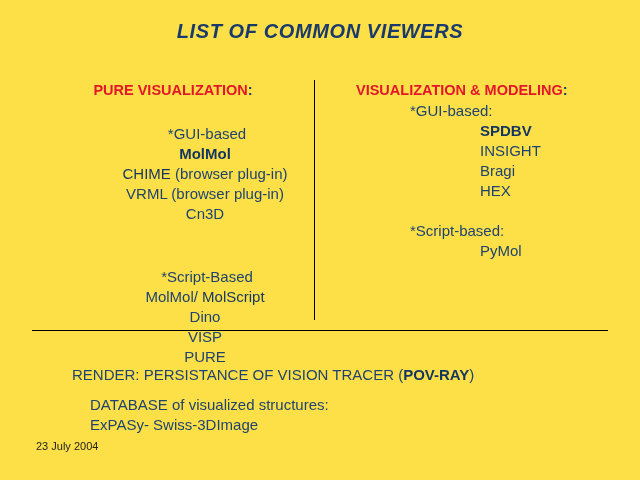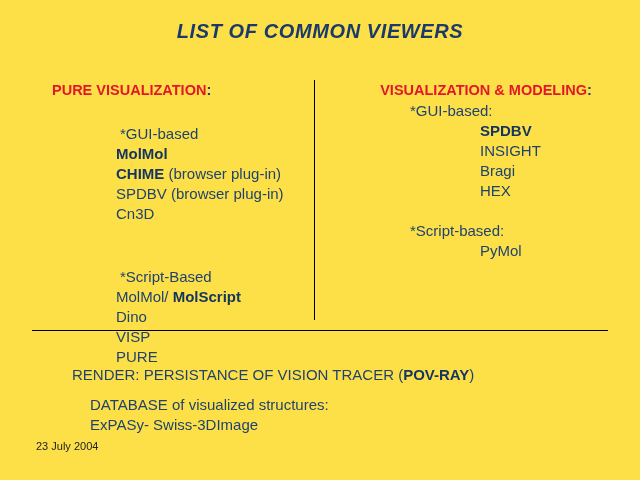--- a/index.html
+++ b/index.html
@@ -51,41 +51,41 @@
     width: 576px;
     height: 1px;
     background: #000000;
   }
 
   
   .column {
     position: absolute;
     top: 80px;
   }
-  .col-left  { left: 52px;  width: 272px; }
+  .col-left  { left: 37px;  width: 272px; text-align: center; }
   .col-right { left: 330px; width: 286px; }
 
   .col-header {
     font-size: 14.5px;
     font-weight: bold;
     color: #e4172a;
     white-space: nowrap;
     line-height: 21px;
   }
   .col-header .colon { color: #1a3a6b; font-weight: bold; }
-  .col-right .col-header { text-align: center; padding-left: 26px; }
+  .col-right .col-header { text-align: left; padding-left: 26px; }
 
   .entry {
     font-size: 15px;
     color: #1f4270;
     line-height: 20px;
     white-space: nowrap;
   }
   .entry.b { font-weight: bold; color: #14355f; }
-  .entry .bold { font-weight: bold; color: #14355f; }
+  .entry .bold { font-weight: normal; color: #14355f; }
 
   .ind-1 { padding-left: 68px; margin-top: 23px; }   
   .ind-2 { padding-left: 64px; }   
   .ind-3 { padding-left: 80px; }   
   .ind-4 { padding-left: 150px; }  
   .gap   { height: 20px; }
 
   
   .footer-block {
     position: absolute;
@@ -134,21 +134,21 @@
     <div class="col-header">
       <span>PURE VISUALIZATION</span><span class="colon">:</span>
     </div>
 
     <div class="entry ind-1">*GUI-based</div>
 
     <div class="entry ind-2 b">MolMol</div>
 
     <div class="entry ind-2"><span class="bold">CHIME</span><span> (browser plug-in)</span></div>
 
-    <div class="entry ind-2">SPDBV (browser plug-in)</div>
+    <div class="entry ind-2">VRML (browser plug-in)</div>
 
     <div class="entry ind-2">Cn3D</div>
 
     <div class="gap"></div>
 
     <div class="entry ind-1">*Script-Based</div>
 
     <div class="entry ind-2"><span>MolMol/ </span><span class="bold">MolScript</span></div>
 
     <div class="entry ind-2">Dino</div>

